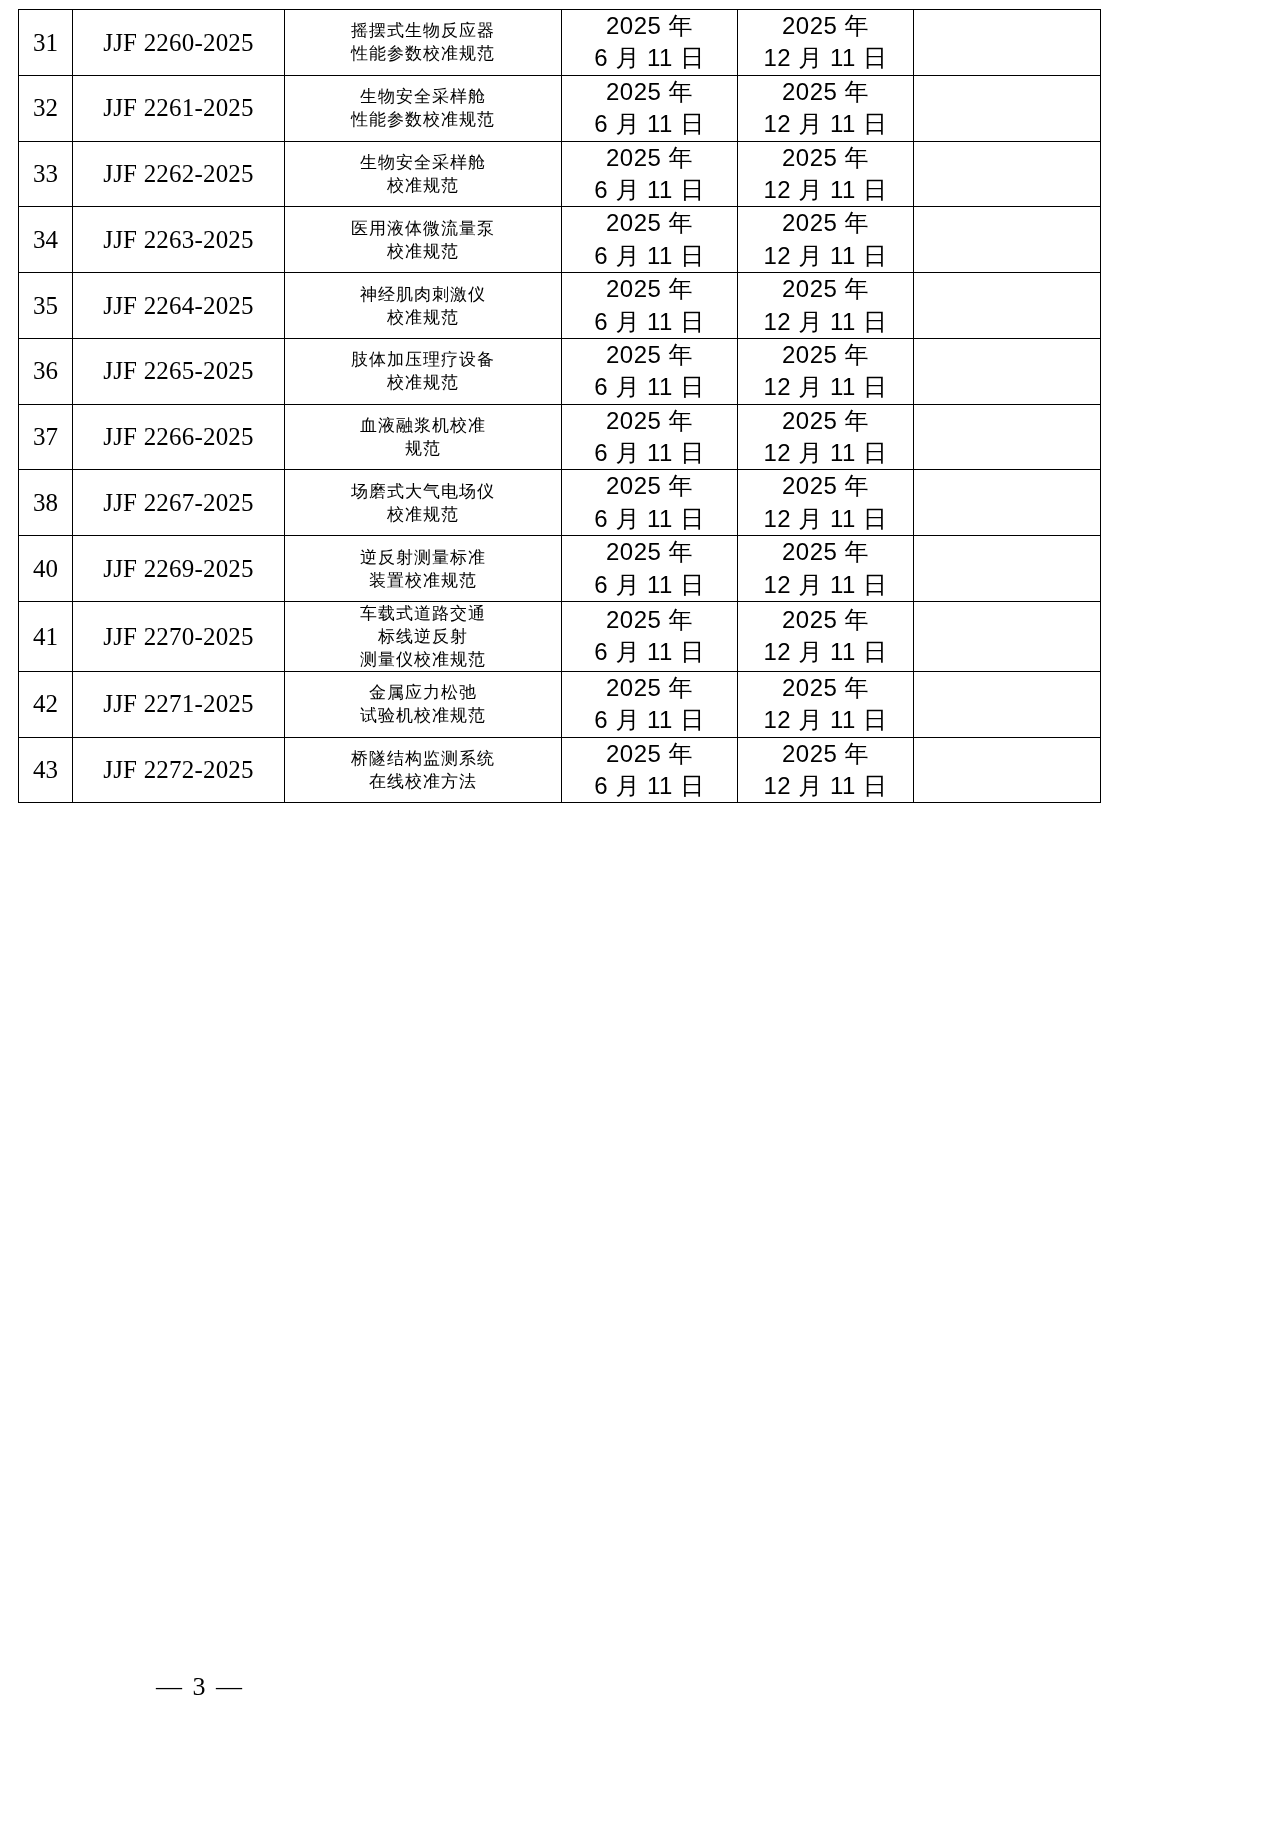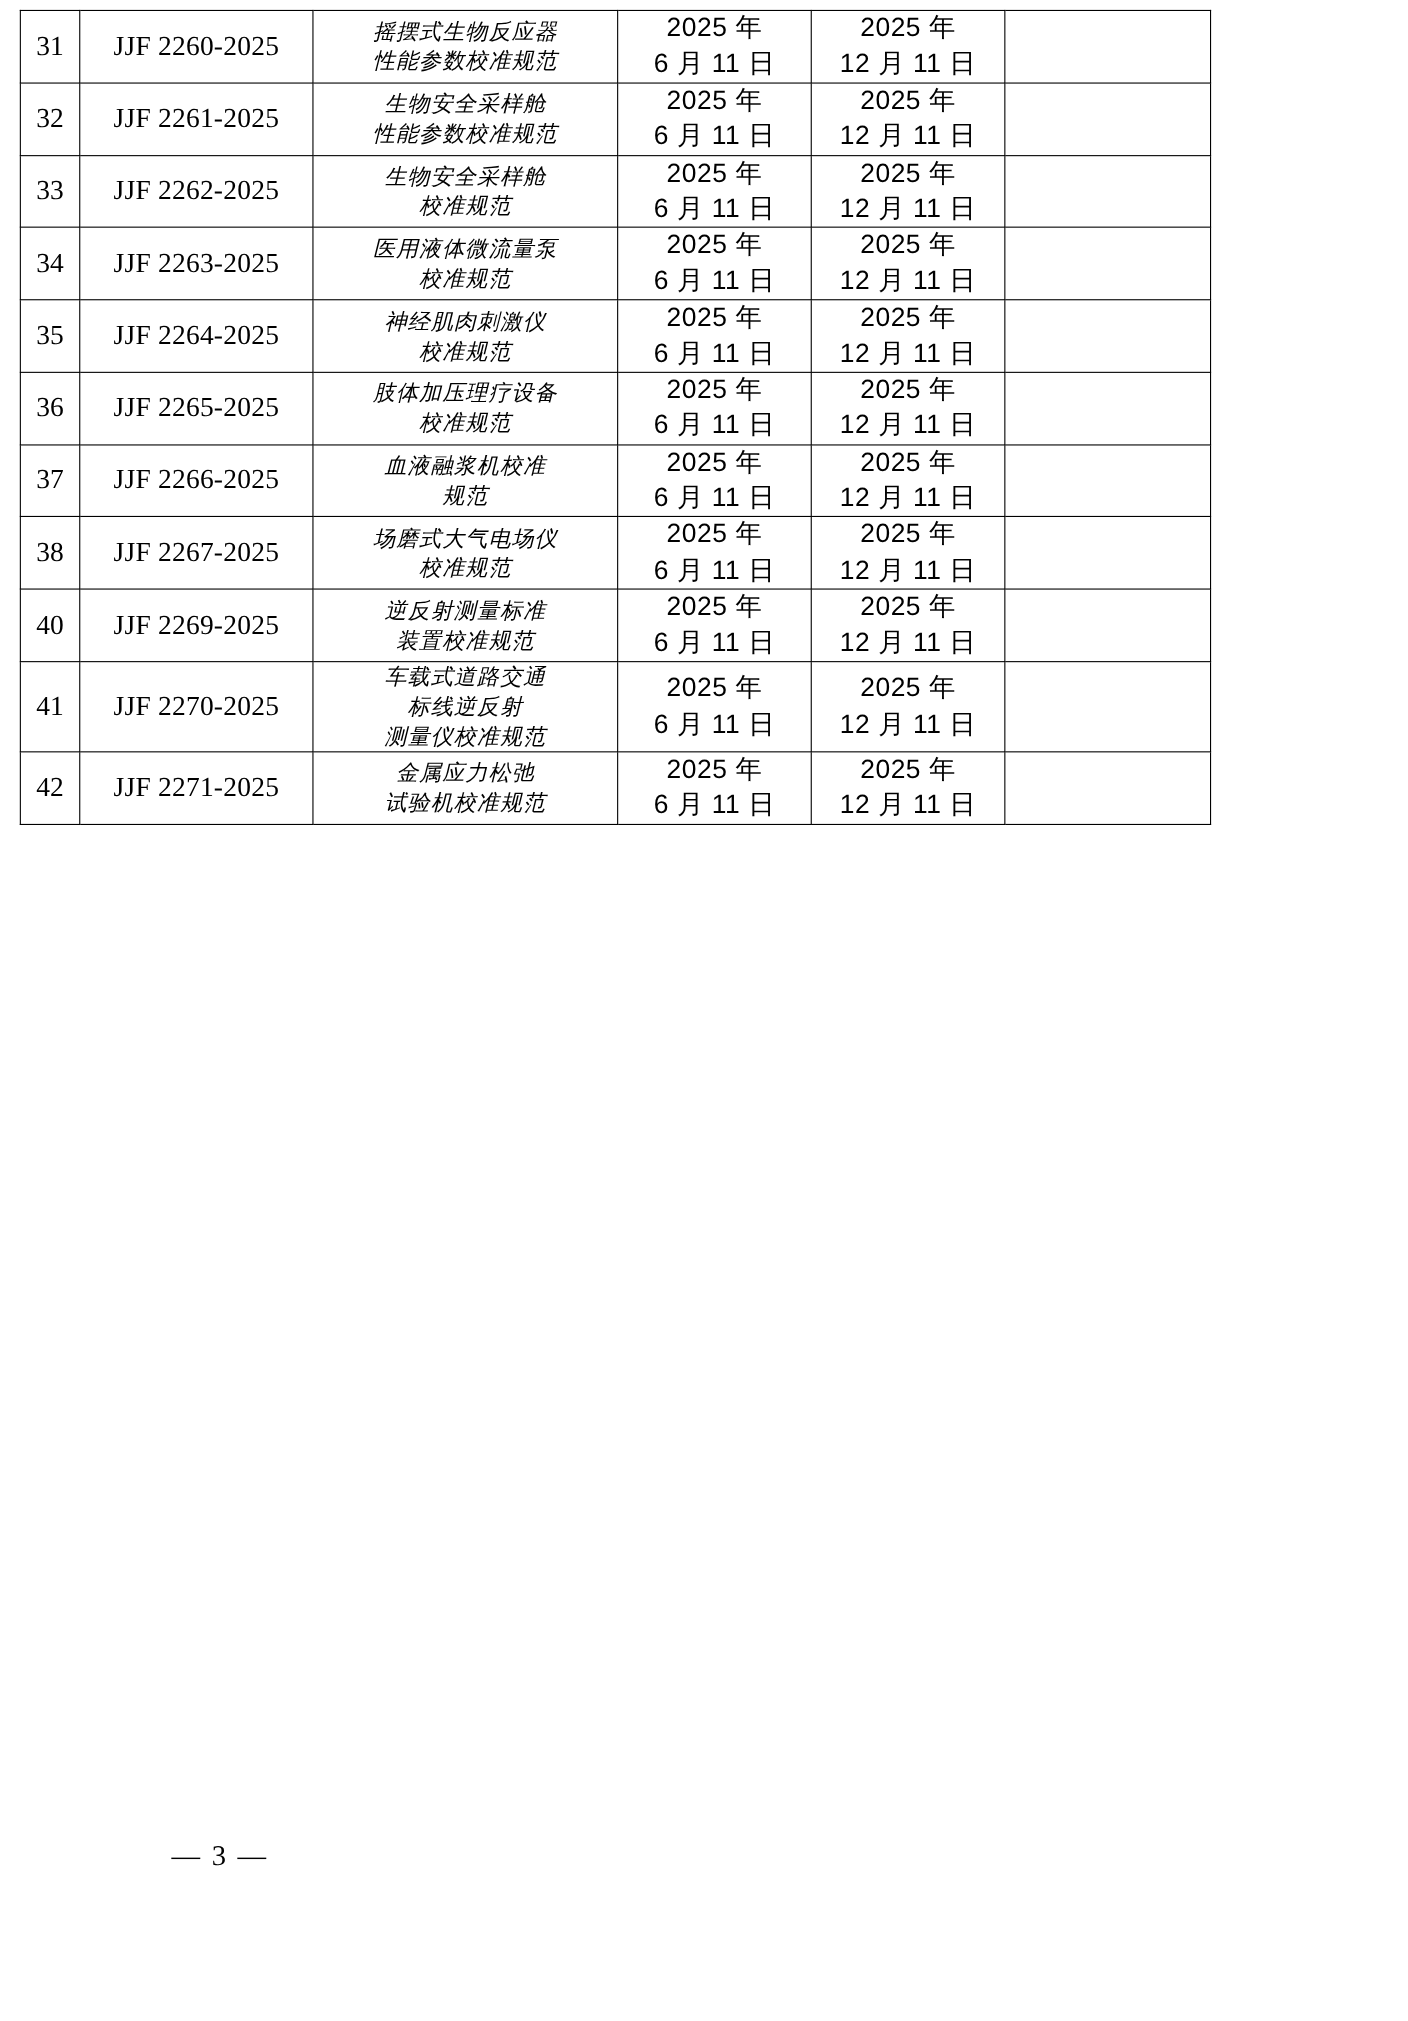--- a/index.html
+++ b/index.html
@@ -48,24 +48,23 @@
     font-family: "Liberation Serif", serif;
     font-size: 25px;
   }
   .cell-code {
     font-family: "Liberation Serif", serif;
     font-size: 25px;
     letter-spacing: 0.2px;
   }
   .cell-name {
     font-family: "DejaVu Serif", serif;
-    font-size: 20px;
+    font-size: 17px;
     letter-spacing: 1px;
     padding: 7px 6px;
-    font-style: italic;
   }
   .cell-date {
     font-family: Liberation Sans, sans-serif;
     font-size: 24px;
     letter-spacing: 0.5px;
     padding: 7px 4px;
     white-space: nowrap;
   }
   .cell-date .dline { display: block; }
   .cell-name .nline { display: block; }
@@ -282,20 +281,37 @@
           <td class="cell-date">
             <span class="dline">2025 年</span>
             <span class="dline">6 月 11 日</span>
           </td>
           <td class="cell-date">
             <span class="dline">2025 年</span>
             <span class="dline">12 月 11 日</span>
           </td>
           <td class="cell-rem"></td>
         </tr>
+        <tr>
+          <td class="cell-idx">43</td>
+          <td class="cell-code">JJF 2272-2025</td>
+          <td class="cell-name">
+            <span class="nline">桥隧结构监测系统</span>
+            <span class="nline">在线校准方法</span>
+          </td>
+          <td class="cell-date">
+            <span class="dline">2025 年</span>
+            <span class="dline">6 月 11 日</span>
+          </td>
+          <td class="cell-date">
+            <span class="dline">2025 年</span>
+            <span class="dline">12 月 11 日</span>
+          </td>
+          <td class="cell-rem"></td>
+        </tr>
       </tbody>
   </table>
 
   <div class="page-number">
     <span class="pn-inner">— 3 —</span>
   </div>
 
 </div>
 
 </body></html>

